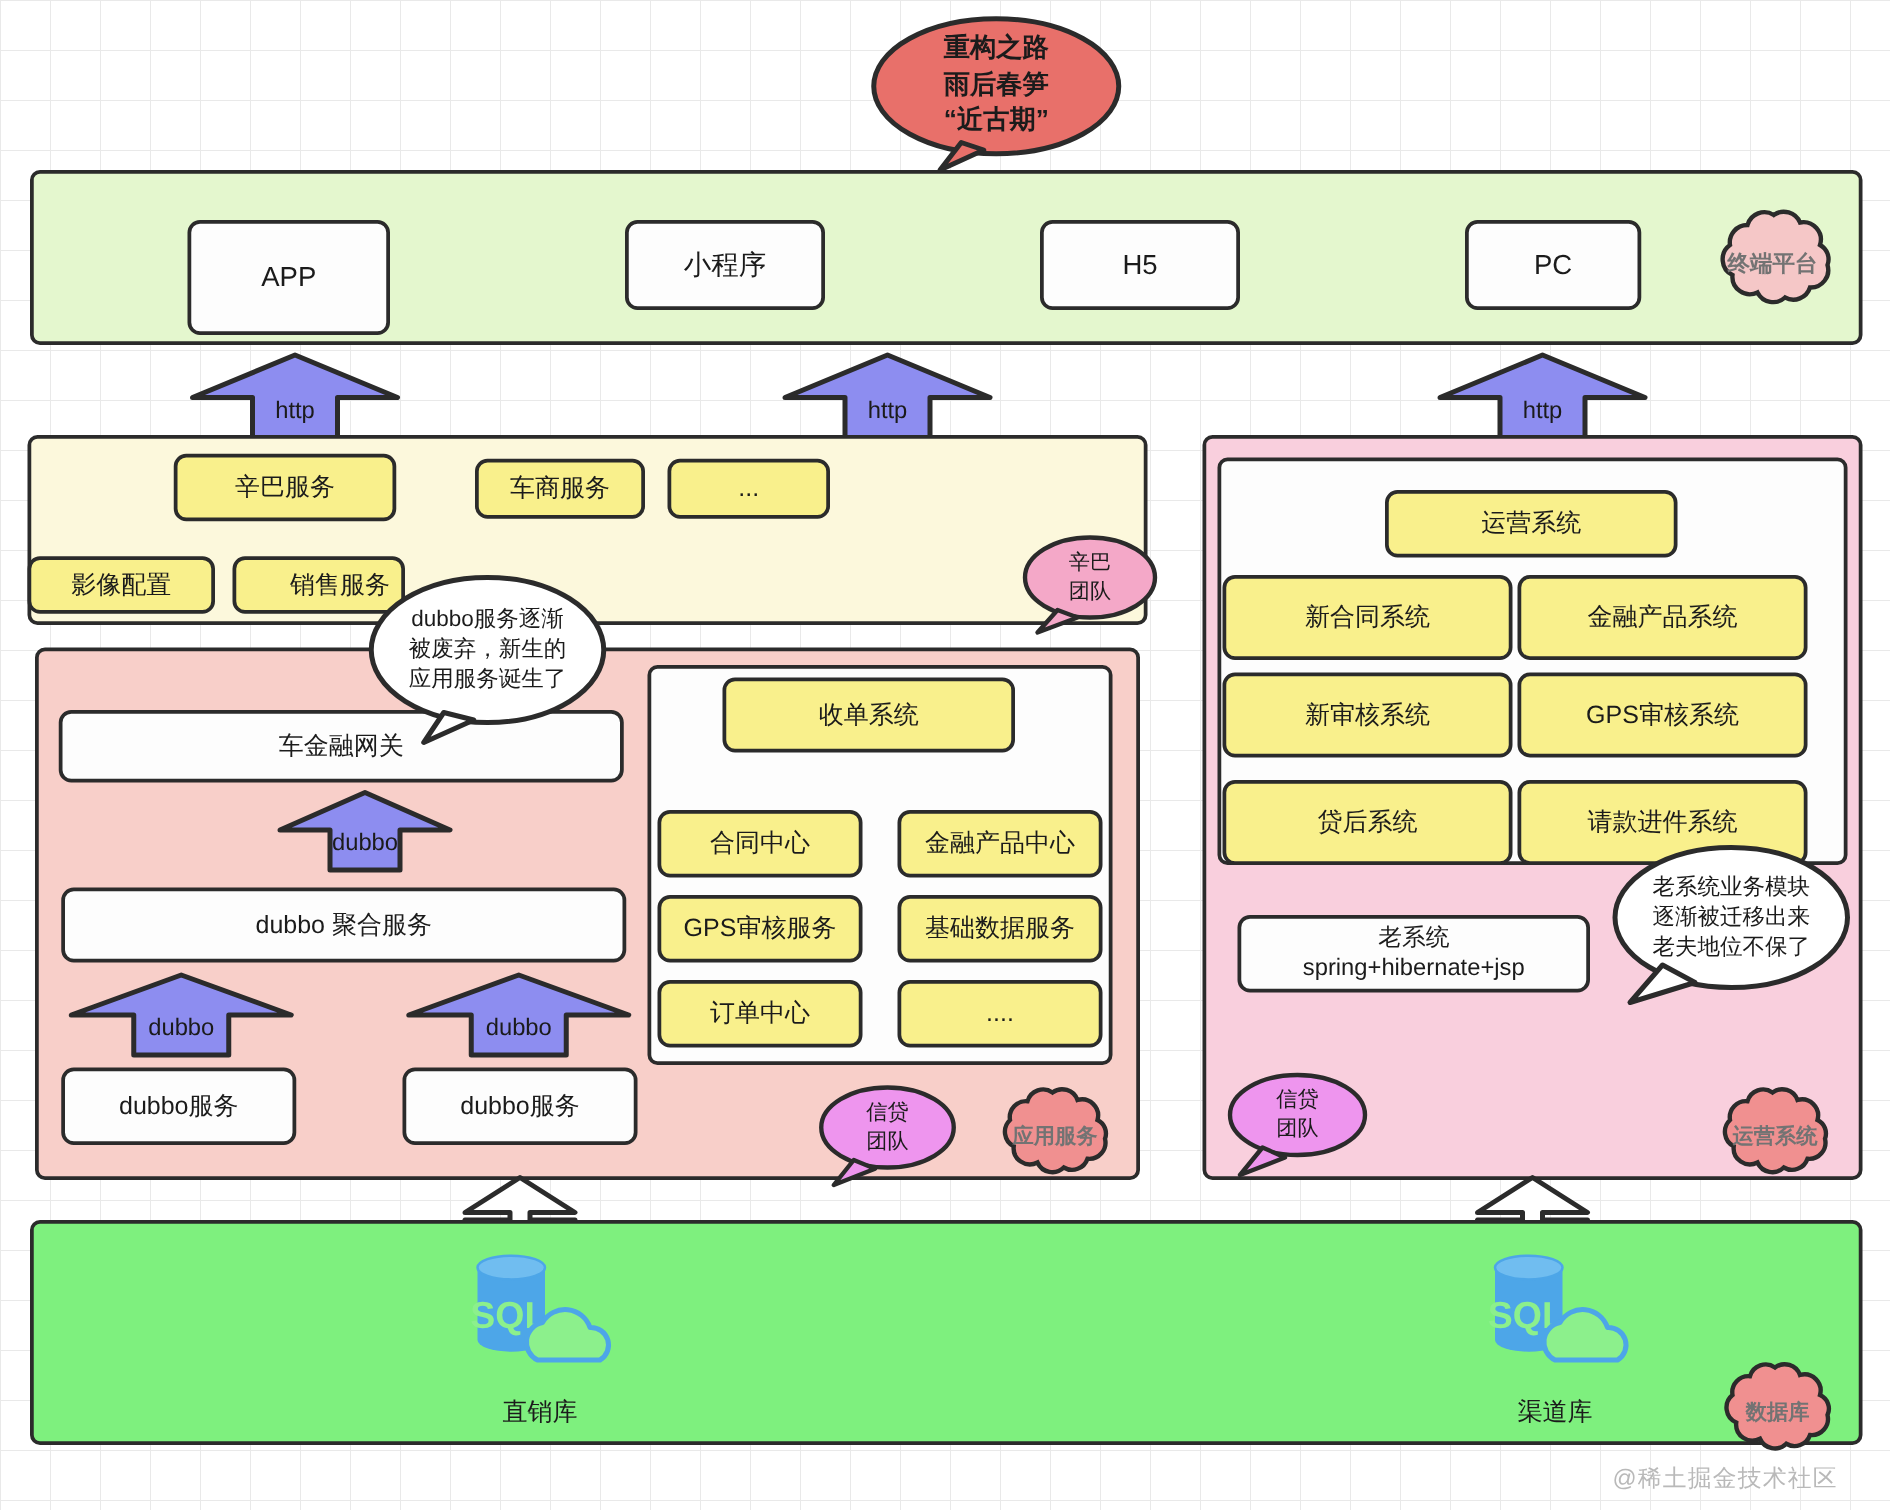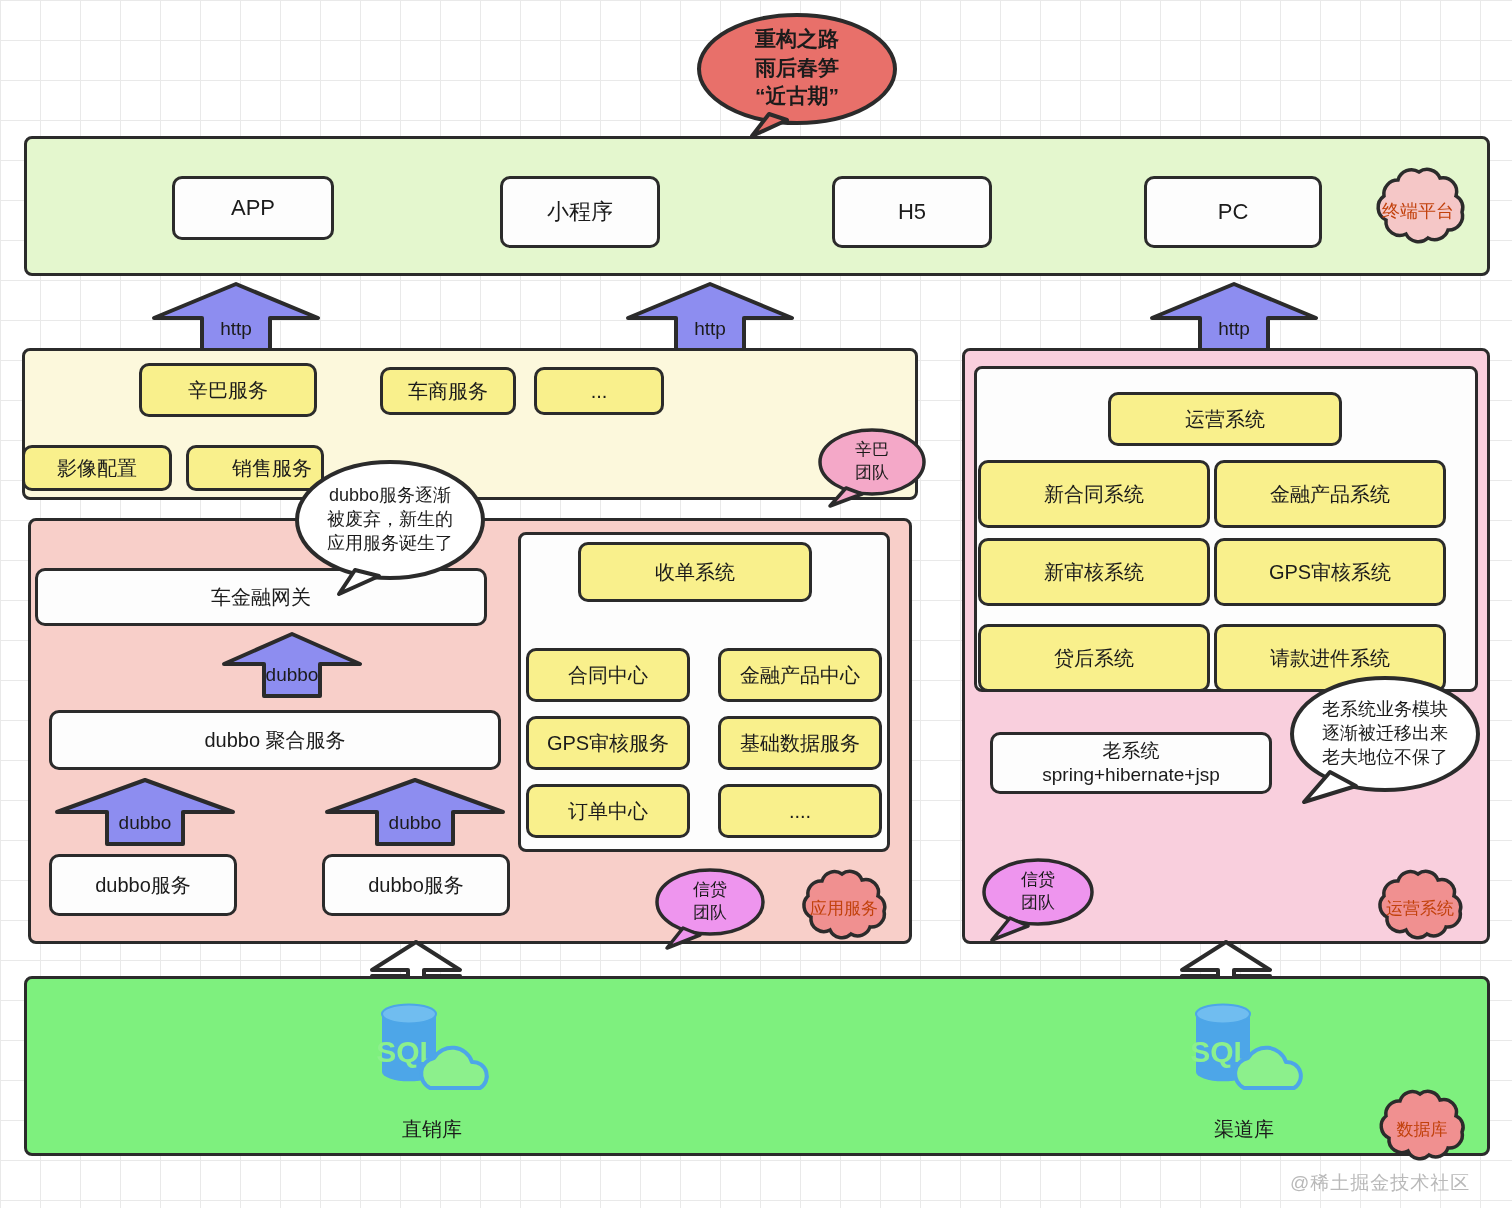--- a/index.html
+++ b/index.html
@@ -37,21 +37,21 @@
   .arrlabel{
     position:absolute;width:100%;text-align:center;
     font-size:19px;color:#1b1b1b;pointer-events:none;
   }
 
   
   .cloud{position:absolute;}
   .cloud svg{display:block;}
   .cloudtxt{
     position:absolute;inset:0;display:flex;align-items:center;justify-content:center;
-    text-align:right;line-height:1.2;color:#c2410c;pointer-events:none;
+    text-align:right;line-height:1.2;color:#737373;pointer-events:none;font-weight:bold;
   }
   .bubble{position:absolute;}
   .bubble svg{display:block;overflow:visible;}
   .bubbletxt{
     position:absolute;inset:0;display:flex;flex-direction:column;
     align-items:center;justify-content:center;text-align:center;
     line-height:1.35;color:#1b1b1b;pointer-events:none;
   }
 
   
@@ -74,24 +74,24 @@
       <ellipse cx="100" cy="57" rx="98" ry="54" fill="#e8706a" stroke="#2b2b2b" stroke-width="4"></ellipse>
       <path d="M 72 102 L 55 124 L 90 108 Z" fill="#e8706a" stroke="#2b2b2b" stroke-width="4" stroke-linejoin="round"></path>
     </svg>
     <div class="bubbletxt multi" style="height:112px;font-size:21px;font-weight:600;">重构之路
 雨后春笋
 “近古期”</div>
   </div>
 
   <div class="band greenband" style="left:24px;top:136px;width:1466px;height:140px;"></div>
 
-  <div class="node white" style="left:172px;top:176px;width:162px;height:64px;font-size:22px;">APP</div>
+  <div class="node white" style="left:150px;top:176px;width:162px;height:92px;font-size:22px;">APP</div>
   <div class="node white" style="left:500px;top:176px;width:160px;height:72px;font-size:22px;">小程序</div>
   <div class="node white" style="left:832px;top:176px;width:160px;height:72px;font-size:22px;">H5</div>
-  <div class="node white" style="left:1144px;top:176px;width:178px;height:72px;font-size:22px;">PC</div>
+  <div class="node white" style="left:1172px;top:176px;width:141px;height:72px;font-size:22px;">PC</div>
 
   <div class="cloud" style="left:1360px;top:166px;width:116px;height:92px;">
     <svg width="116" height="92" viewBox="0 0 116 92">
       <path d="M24 30 a14 14 0 0 1 14 -16 a14 14 0 0 1 21 -8 a14 14 0 0 1 21 6
                a14 14 0 0 1 16 18 a13 13 0 0 1 6 16 a14 14 0 0 1 -14 18
                a14 14 0 0 1 -20 8 a14 14 0 0 1 -22 -4 a14 14 0 0 1 -20 -14
                a14 14 0 0 1 -2 -24 Z" fill="#f5c7c7" stroke="#2b2b2b" stroke-width="3.5"></path>
     </svg>
     <div class="cloudtxt" style="font-size:18px;">终端平台</div>
   </div>
@@ -130,21 +130,21 @@
     <svg width="108" height="80" viewBox="0 0 108 80">
       <ellipse cx="54" cy="34" rx="52" ry="32" fill="#f4a8c8" stroke="#2b2b2b" stroke-width="3.5"></ellipse>
       <path d="M28 60 L12 78 L44 66 Z" fill="#f4a8c8" stroke="#2b2b2b" stroke-width="3.5" stroke-linejoin="round"></path>
     </svg>
     <div class="bubbletxt multi" style="height:68px;font-size:17px;">辛巴
 团队</div>
   </div>
 
   <div class="band pinkapp" style="left:28px;top:518px;width:884px;height:426px;"></div>
 
-  <div class="node white" style="left:35px;top:568px;width:452px;height:58px;font-size:20px;">车金融网关</div>
+  <div class="node white" style="left:47px;top:568px;width:452px;height:58px;font-size:20px;">车金融网关</div>
 
   <div class="uparrow" style="left:222px;top:632px;width:140px;height:64px;">
     <svg width="140" height="64" viewBox="0 0 140 64">
       <path d="M70 2 L138 32 L98 32 L98 64 L42 64 L42 32 L2 32 Z" fill="#8d8df0" stroke="#2b2b2b" stroke-width="4" stroke-linejoin="round"></path>
     </svg>
     <div class="arrlabel" style="top:32px;">dubbo</div>
   </div>
 
   <div class="node white" style="left:49px;top:710px;width:452px;height:60px;font-size:20px;">dubbo 聚合服务</div>
 

